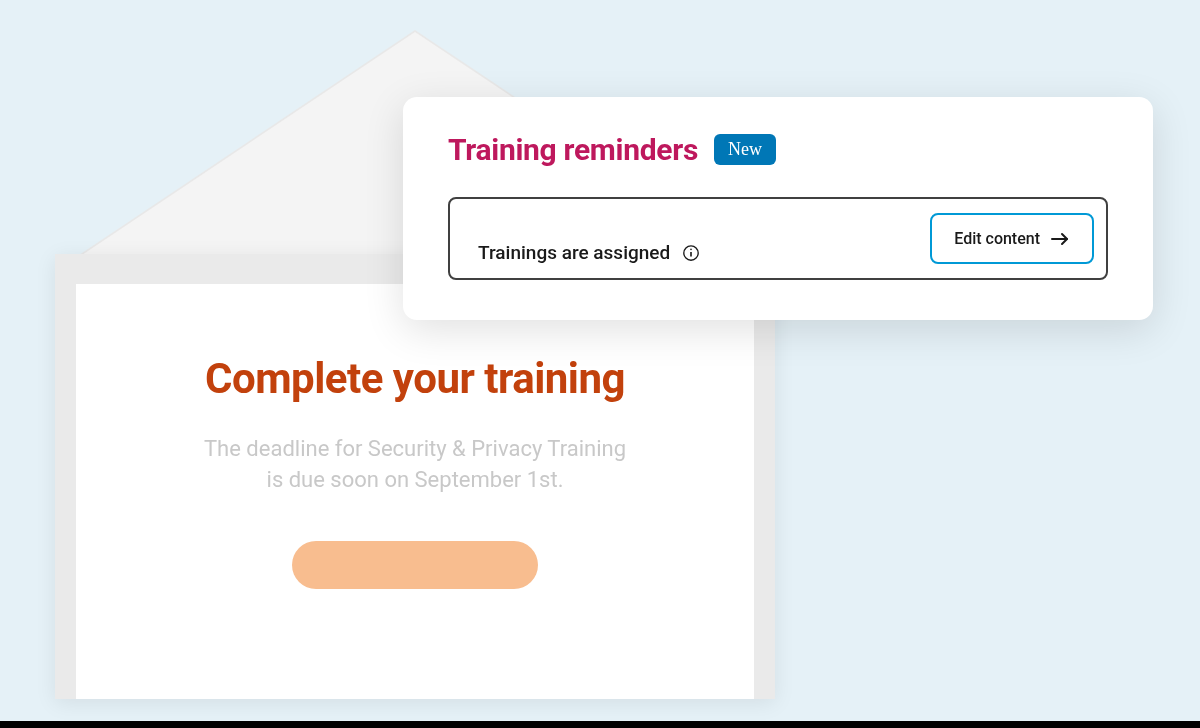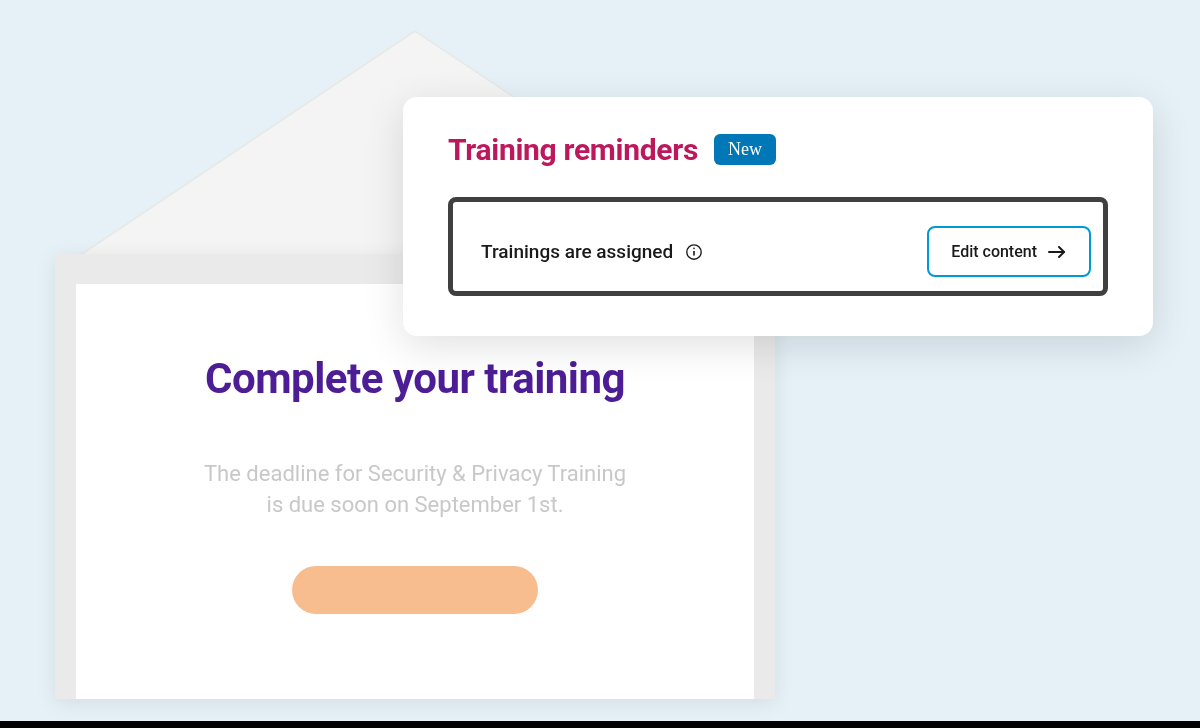--- a/index.html
+++ b/index.html
@@ -57,23 +57,23 @@
       left: 21px;
       right: 21px;
       bottom: 0;
       background: #ffffff;
       padding: 70px 40px 50px;
       text-align: center;
     }
     .email-title {
       font-size: 42px;
       font-weight: 700;
-      color: #4c1d95;
+      color: #c2410c;
       letter-spacing: -0.5px;
-      margin-bottom: 56px;
+      margin-bottom: 31px;
     }
     .email-body {
       font-size: 22px;
       line-height: 1.4;
       color: #c8c8c8;
       margin-bottom: 45px;
     }
     .email-cta {
       display: inline-block;
       width: 246px;
@@ -109,25 +109,25 @@
       background: #0077b6;
       color: #ffffff;
       font-size: 18px;
       font-weight: 500;
       padding: 5px 14px;
       border-radius: 6px;
       font-family: Liberation Serif, serif;
     }
     .popup-row {
       display: flex;
-      align-items: center;
+      align-items: flex-end;
       justify-content: space-between;
-      border: 5px solid #404040;
+      border: 2px solid #404040;
       border-radius: 8px;
-      padding: 24px 12px 14px 28px;
+      padding: 14px 12px 14px 28px;
     }
     .row-left {
       display: flex;
       align-items: center;
       gap: 12px;
     }
     .row-label {
       font-size: 19px;
       font-weight: 500;
       color: #1a1a1a;

